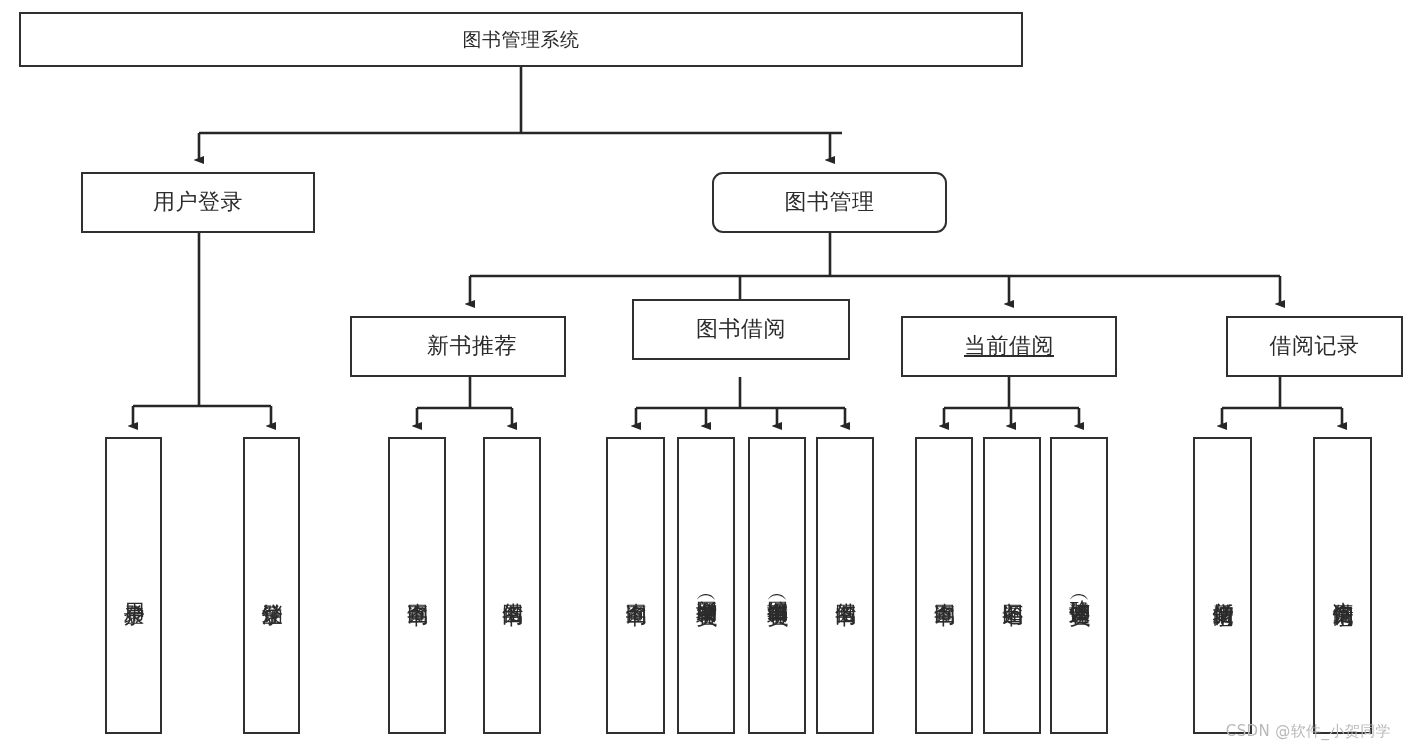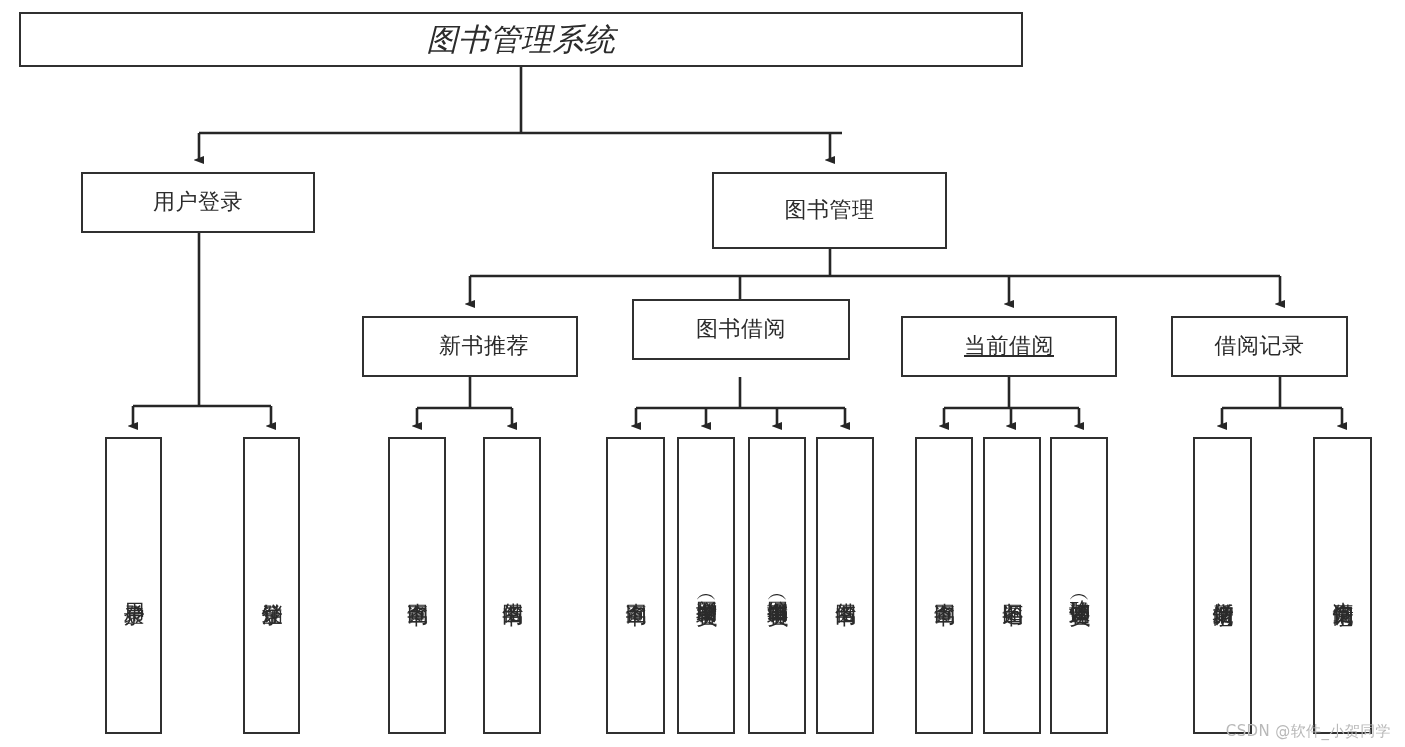--- a/index.html
+++ b/index.html
@@ -48,21 +48,21 @@
   }
   .node.vert .label {
     writing-mode: vertical-rl;
     text-orientation: upright;
     font-size: 21px;
     line-height: 1.32;
     letter-spacing: 1px;
     text-align: center;
     white-space: nowrap;
   }
-  .node.root .label { font-size: 31px; font-style: italic; }
+  .node.root .label { font-size: 19px; }
   .watermark {
     position: absolute;
     right: 14px;
     bottom: 6px;
     font-size: 15px;
     color: #b9b9b9;
     white-space: nowrap;
     letter-spacing: 0.4px;
   }
 </style>
@@ -121,34 +121,34 @@
     </g>
   </svg>
 
   <div class="node horiz root" style="left:19px; top:12px; width:1004px; height:55px;">
     <span class="label">图书管理系统</span>
   </div>
 
   <div class="node horiz" style="left:81px; top:172px; width:234px; height:61px;">
     <span class="label">用户登录</span>
   </div>
-  <div class="node horiz" style="left:712px; top:172px; width:235px; height:77px;">
+  <div class="node horiz" style="left:712px; top:172px; width:235px; height:61px;border-radius:11px;">
     <span class="label">图书管理</span>
   </div>
 
-  <div class="node horiz" style="left:362px; top:316px; width:216px; height:61px;padding-left:28px;">
+  <div class="node horiz" style="left:350px; top:316px; width:216px; height:61px;padding-left:28px;">
     <span class="label">新书推荐</span>
   </div>
   <div class="node horiz" style="left:632px; top:299px; width:218px; height:61px;">
     <span class="label">图书借阅</span>
   </div>
   <div class="node horiz" style="left:901px; top:316px; width:216px; height:61px;text-decoration:underline;">
     <span class="label">当前借阅</span>
   </div>
-  <div class="node horiz" style="left:1171px; top:316px; width:177px; height:61px;">
+  <div class="node horiz" style="left:1226px; top:316px; width:177px; height:61px;">
     <span class="label">借阅记录</span>
   </div>
 
   <div class="node vert" style="left:105px; top:437px; width:57px; height:297px;">
     <span class="label">用户登录</span>
   </div>
   <div class="node vert" style="left:243px; top:437px; width:57px; height:297px;">
     <span class="label">注销登录</span>
   </div>
 

